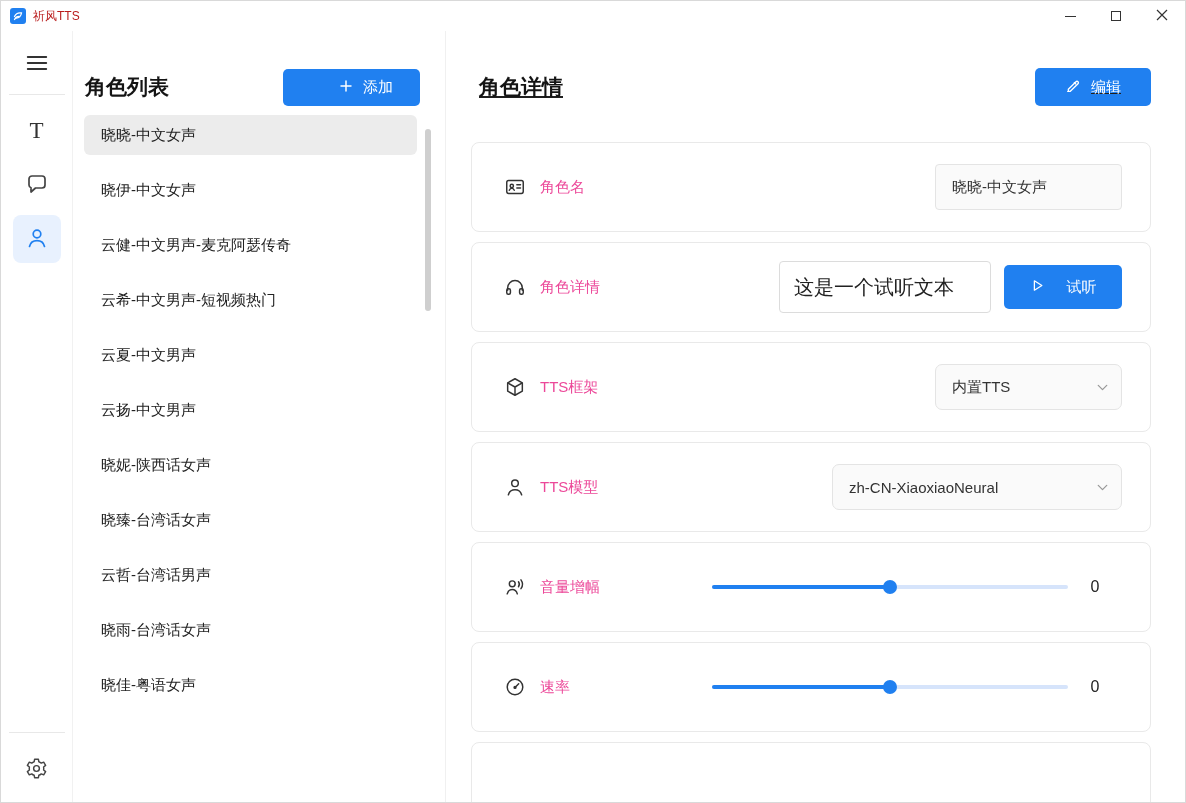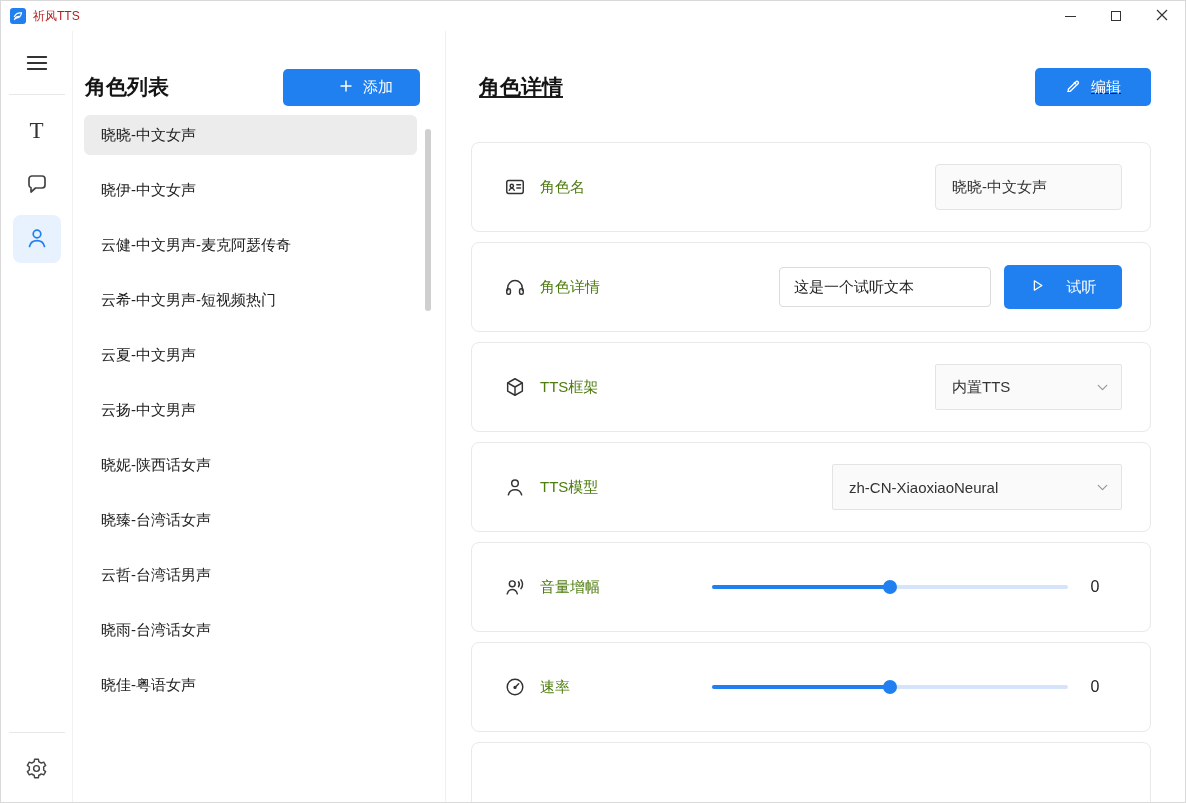--- a/index.html
+++ b/index.html
@@ -46,27 +46,27 @@
   .role-item { height:40px; margin-bottom:15px; display:flex; align-items:center; padding-left:17px; font-size:15px; color:#222; border-radius:6px; cursor:pointer; }
   .role-item.selected { background:#ececec; }
   .v-scrollbar { position:absolute; right:14px; top:98px; width:6px; height:182px; background:#cfcfcf; border-radius:3px; }
 
   
   .detail-panel { flex:1; min-width:0; display:flex; flex-direction:column; padding:0 34px 0 25px; min-height:0; }
   .cards { flex:1; min-height:0; overflow:hidden; margin-top:35px; }
   .card { height:90px; margin-bottom:10px; border:1px solid #e9e9e9; border-radius:8px; background:#fff; display:flex; align-items:center; padding:0 28px 0 32px; }
   .card-icon { width:22px; height:22px; flex:none; }
   .card-icon svg { width:22px; height:22px; }
-  .card-label { font-size:15px; color:#4d7c0f; margin-left:14px; }
+  .card-label { font-size:15px; color:#ec4899; margin-left:14px; }
   .card-right { margin-left:auto; display:flex; align-items:center; }
 
   .value-box { width:187px; height:46px; background:#fafafa; border:1px solid #e4e4e4; border-radius:4px; display:flex; align-items:center; padding:0 16px; font-size:15px; color:#333; }
-  .text-input { width:212px; height:40px; border:1px solid #dcdcdc; border-radius:4px; padding:0 14px; font-size:15px; color:#222; background:#fff; outline:none; font-family:inherit; }
+  .text-input { width:212px; height:52px; border:1px solid #dcdcdc; border-radius:4px; padding:0 14px; font-size:20px; color:#222; background:#fff; outline:none; font-family:inherit; }
   .listen-btn { width:118px; height:44px; margin-left:13px; gap:22px; }
-  .dropdown { height:46px; background:#fafafa; border:1px solid #e4e4e4; border-radius:2px; display:flex; align-items:center; justify-content:space-between; padding:0 10px 0 16px; font-size:15px; color:#333; cursor:pointer; }
+  .dropdown { height:46px; background:#fafafa; border:1px solid #e4e4e4; border-radius:7px; display:flex; align-items:center; justify-content:space-between; padding:0 10px 0 16px; font-size:15px; color:#333; cursor:pointer; }
   .dd-framework { width:187px; }
   .dd-model { width:290px;gap:36px; }
   .chevron svg { width:17px; height:17px; display:block; }
 
   .slider { width:356px; height:16px; position:relative; cursor:pointer; }
   .slider-rail { position:absolute; left:0; right:0; top:50%; height:4px; transform:translateY(-50%); background:var(--rail); border-radius:2px; }
   .slider-fill { position:absolute; left:0; top:50%; height:4px; transform:translateY(-50%); background:var(--accent); border-radius:2px; }
   .slider-thumb { position:absolute; top:50%; width:14px; height:14px; border-radius:50%; background:var(--accent); transform:translate(-50%,-50%); }
   .slider-value { width:54px; text-align:center; font-size:16px; color:#222; }
 </style>

